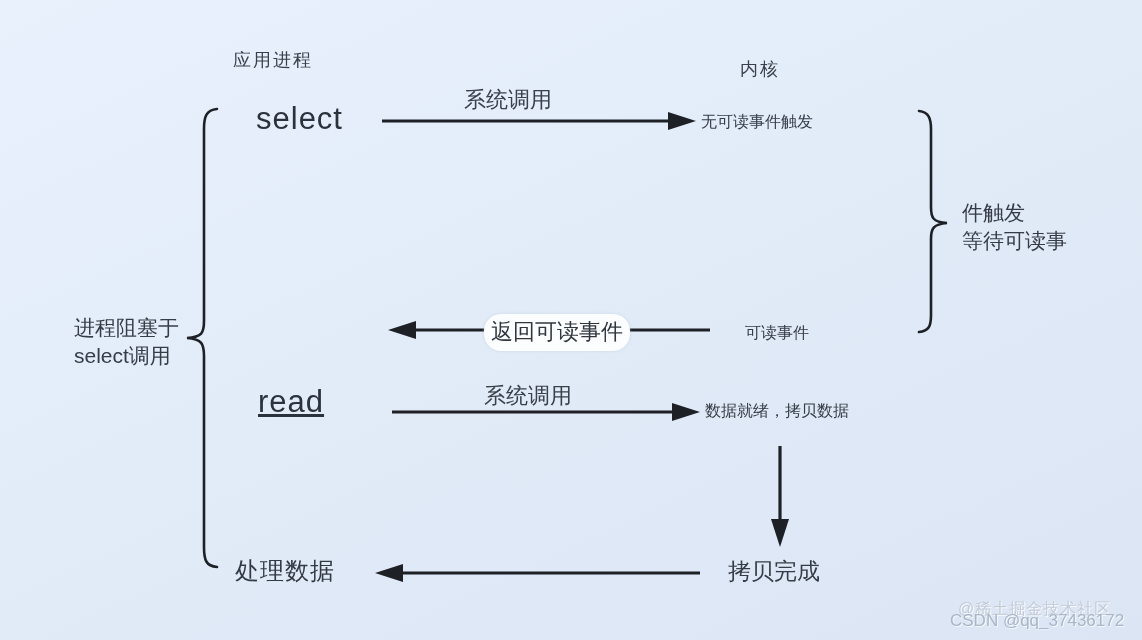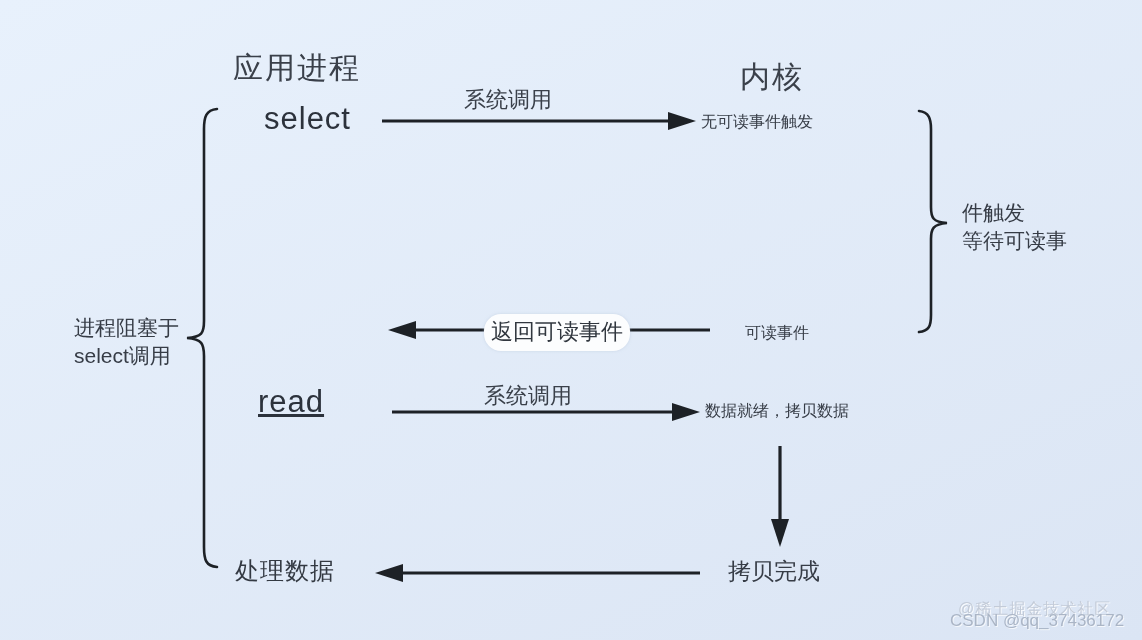--- a/index.html
+++ b/index.html
@@ -17,21 +17,21 @@
     left: 0; top: 0;
     width: 1142px; height: 640px;
     z-index: 1;
   }
   .lbl {
     position: absolute;
     z-index: 2;
     white-space: nowrap;
     color: var(--text-color, #3b414b);
   }
-  .col-header { font-size: 30px; letter-spacing: 2px; color: #3a404a; }
+  .col-header { font-size: 18px; letter-spacing: 2px; color: #3a404a; }
   .code-node  { font-size: 31px; color: #2c323c; letter-spacing: 1px; }
   .cn-node    { font-size: 16px; color: #363c46; }
   .edge-label { font-size: 22px; color: #3a404a; }
   .edge-label-boxed {
     font-size: 22px;
     color: #31373f;
     background: #fcfdfe;
     padding: 3px 7px 4px 7px;
     box-shadow: 0 0 3px rgba(180,195,215,0.55);
     border-radius: 17px;
@@ -77,21 +77,21 @@
     <line class="stroke-line" x1="780" y1="446" x2="780" y2="521"></line>
     <polygon class="stroke-head" points="771,519 789,519 780,547"></polygon>
 
     <line class="stroke-line" x1="700" y1="573" x2="401" y2="573"></line>
     <polygon class="stroke-head" points="403,564 375,573 403,582"></polygon>
   </svg>
 
   <div class="lbl col-header" style="left:233px; top:48px;">应用进程</div>
   <div class="lbl col-header" style="left:740px; top:57px;">内核</div>
 
-  <div class="lbl code-node" style="left:264px; top:101px;">select</div>
+  <div class="lbl code-node" style="left:256px; top:101px;">select</div>
   <div class="lbl edge-label" style="left:464px; top:85px;">系统调用</div>
   <div class="lbl cn-node" style="left:701px; top:112px;">无可读事件触发</div>
 
   <div class="lbl brace-label" style="left:962px; top:199px;">
     <span>件触发</span>
     <span>等待可读事</span>
   </div>
 
   <div class="lbl edge-label-boxed" style="left:484px; top:314px;">返回可读事件</div>
   <div class="lbl cn-node" style="left:745px; top:323px;">可读事件</div>

